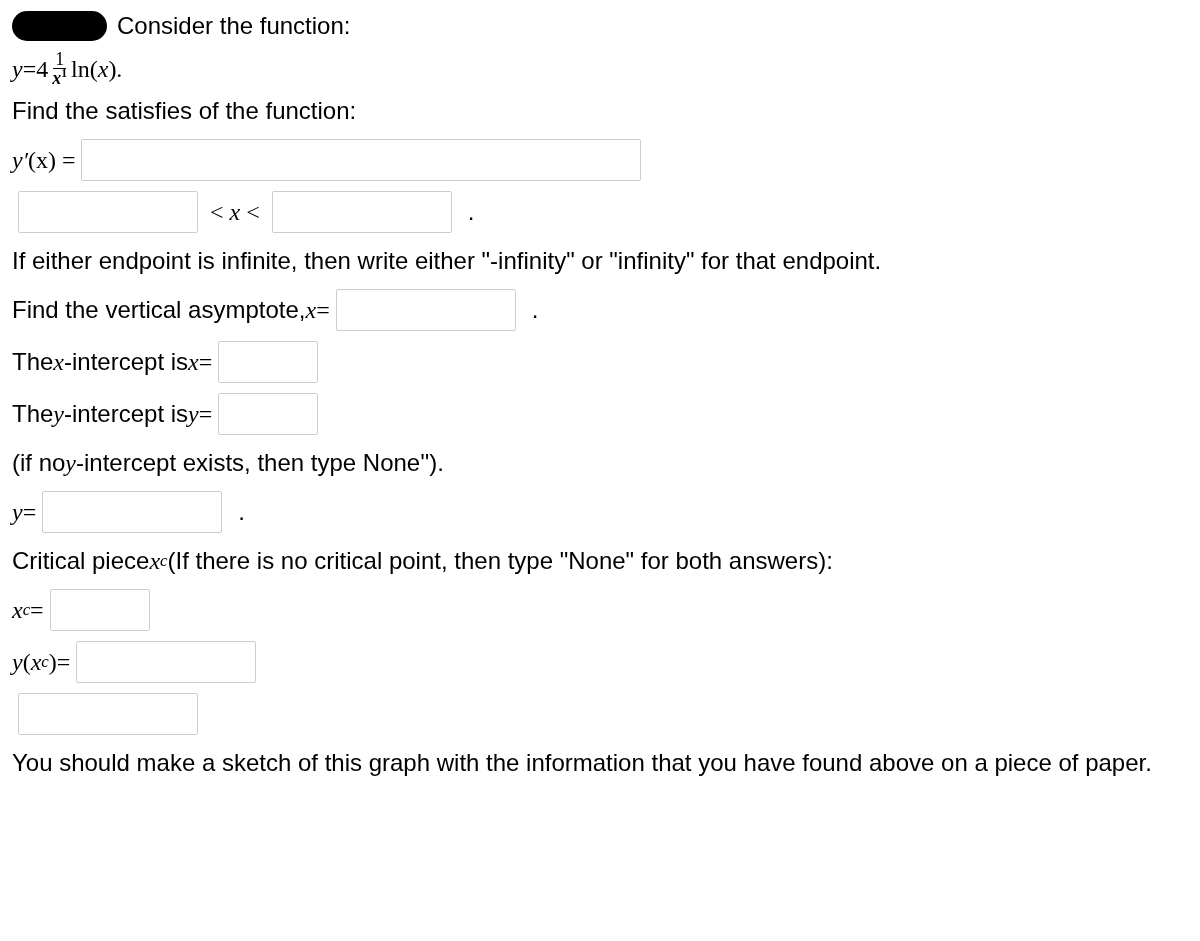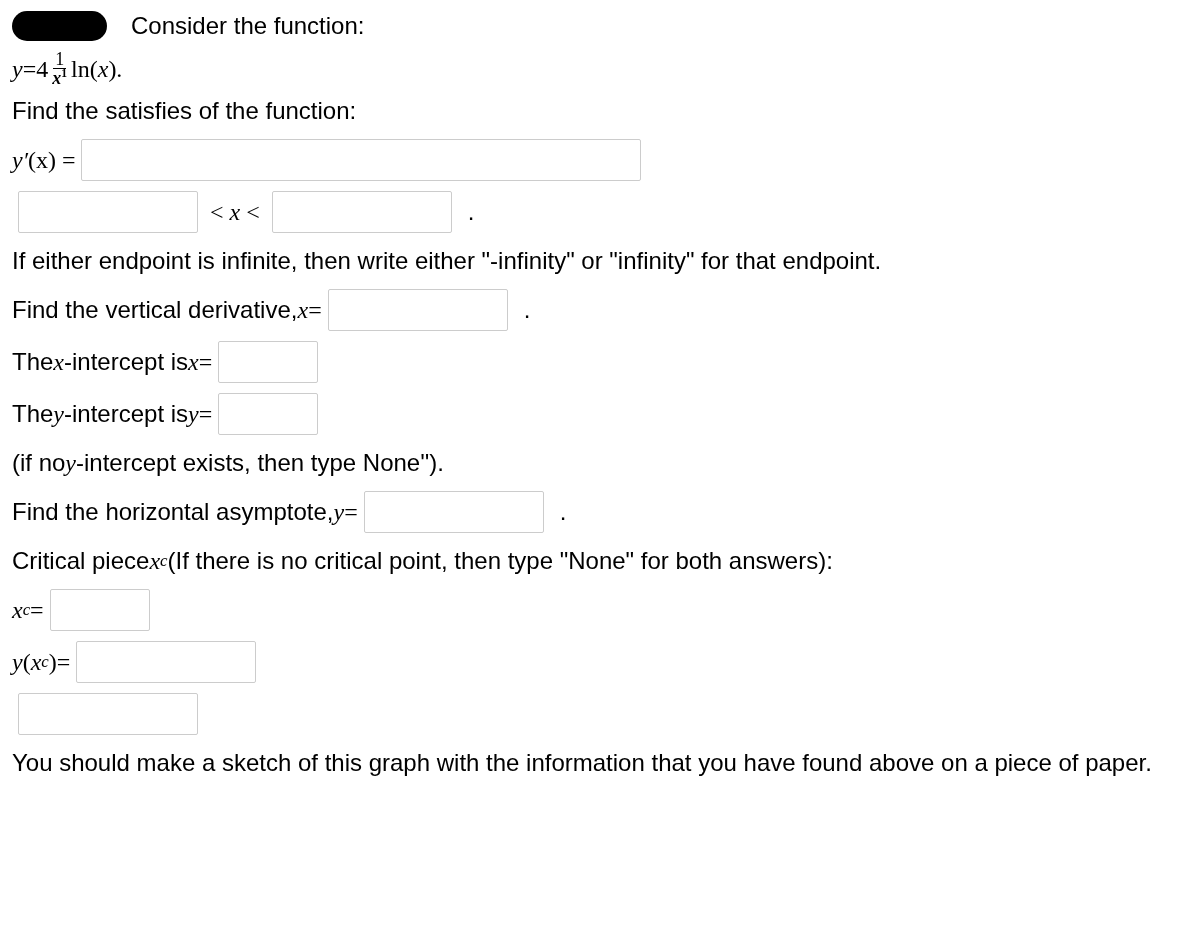--- a/index.html
+++ b/index.html
@@ -84,21 +84,20 @@
     .input-sm { width: 100px; }
     .lt-x-lt {
       font-family: 'Times New Roman', Times, serif;
       margin: 0 6px;
     }
     .lt-x-lt .x { font-style: italic; }
     .top-row {
       display: flex;
       align-items: center;
       margin-bottom: 4px;
-      gap: 14px;
     }
   </style>
 </head>
 <body>
 
 <div class="top-row">
   <span class="redacted"></span>
   <span>Consider the function:</span>
 </div>
 
@@ -136,21 +135,21 @@
   </span>
   <input type="text" class="input-md" style="">
   <span style="margin-left:10px;">.</span>
 </div>
 
 <div class="line">
   <span>If either endpoint is infinite, then write either "-infinity" or "infinity" for that endpoint.</span>
 </div>
 
 <div class="line">
-  <span>Find the vertical derivative, </span>
+  <span>Find the vertical asymptote, </span>
   <span class="math">x</span>
   <span class="math-rm"> = </span>
   <input type="text" class="input-md" style="">
   <span style="margin-left:10px;">.</span>
 </div>
 
 <div class="line">
   <span>The </span>
   <span class="math">x</span>
   <span>-intercept is </span>
@@ -168,21 +167,20 @@
   <input type="text" class="input-sm" style="">
 </div>
 
 <div class="line line-tight">
   <span>(if no </span>
   <span class="math">y</span>
   <span>-intercept exists, then type None'').</span>
 </div>
 
 <div class="line">
-  <span>Find the horizontal asymptote, </span>
   <span class="math">y</span>
   <span class="math-rm"> = </span>
   <input type="text" class="input-md" style="">
   <span style="margin-left:10px;">.</span>
 </div>
 
 <div class="line line-tight">
   <span>Critical piece </span>
   <span class="math">x</span>
     <span class="math sub">c</span>

